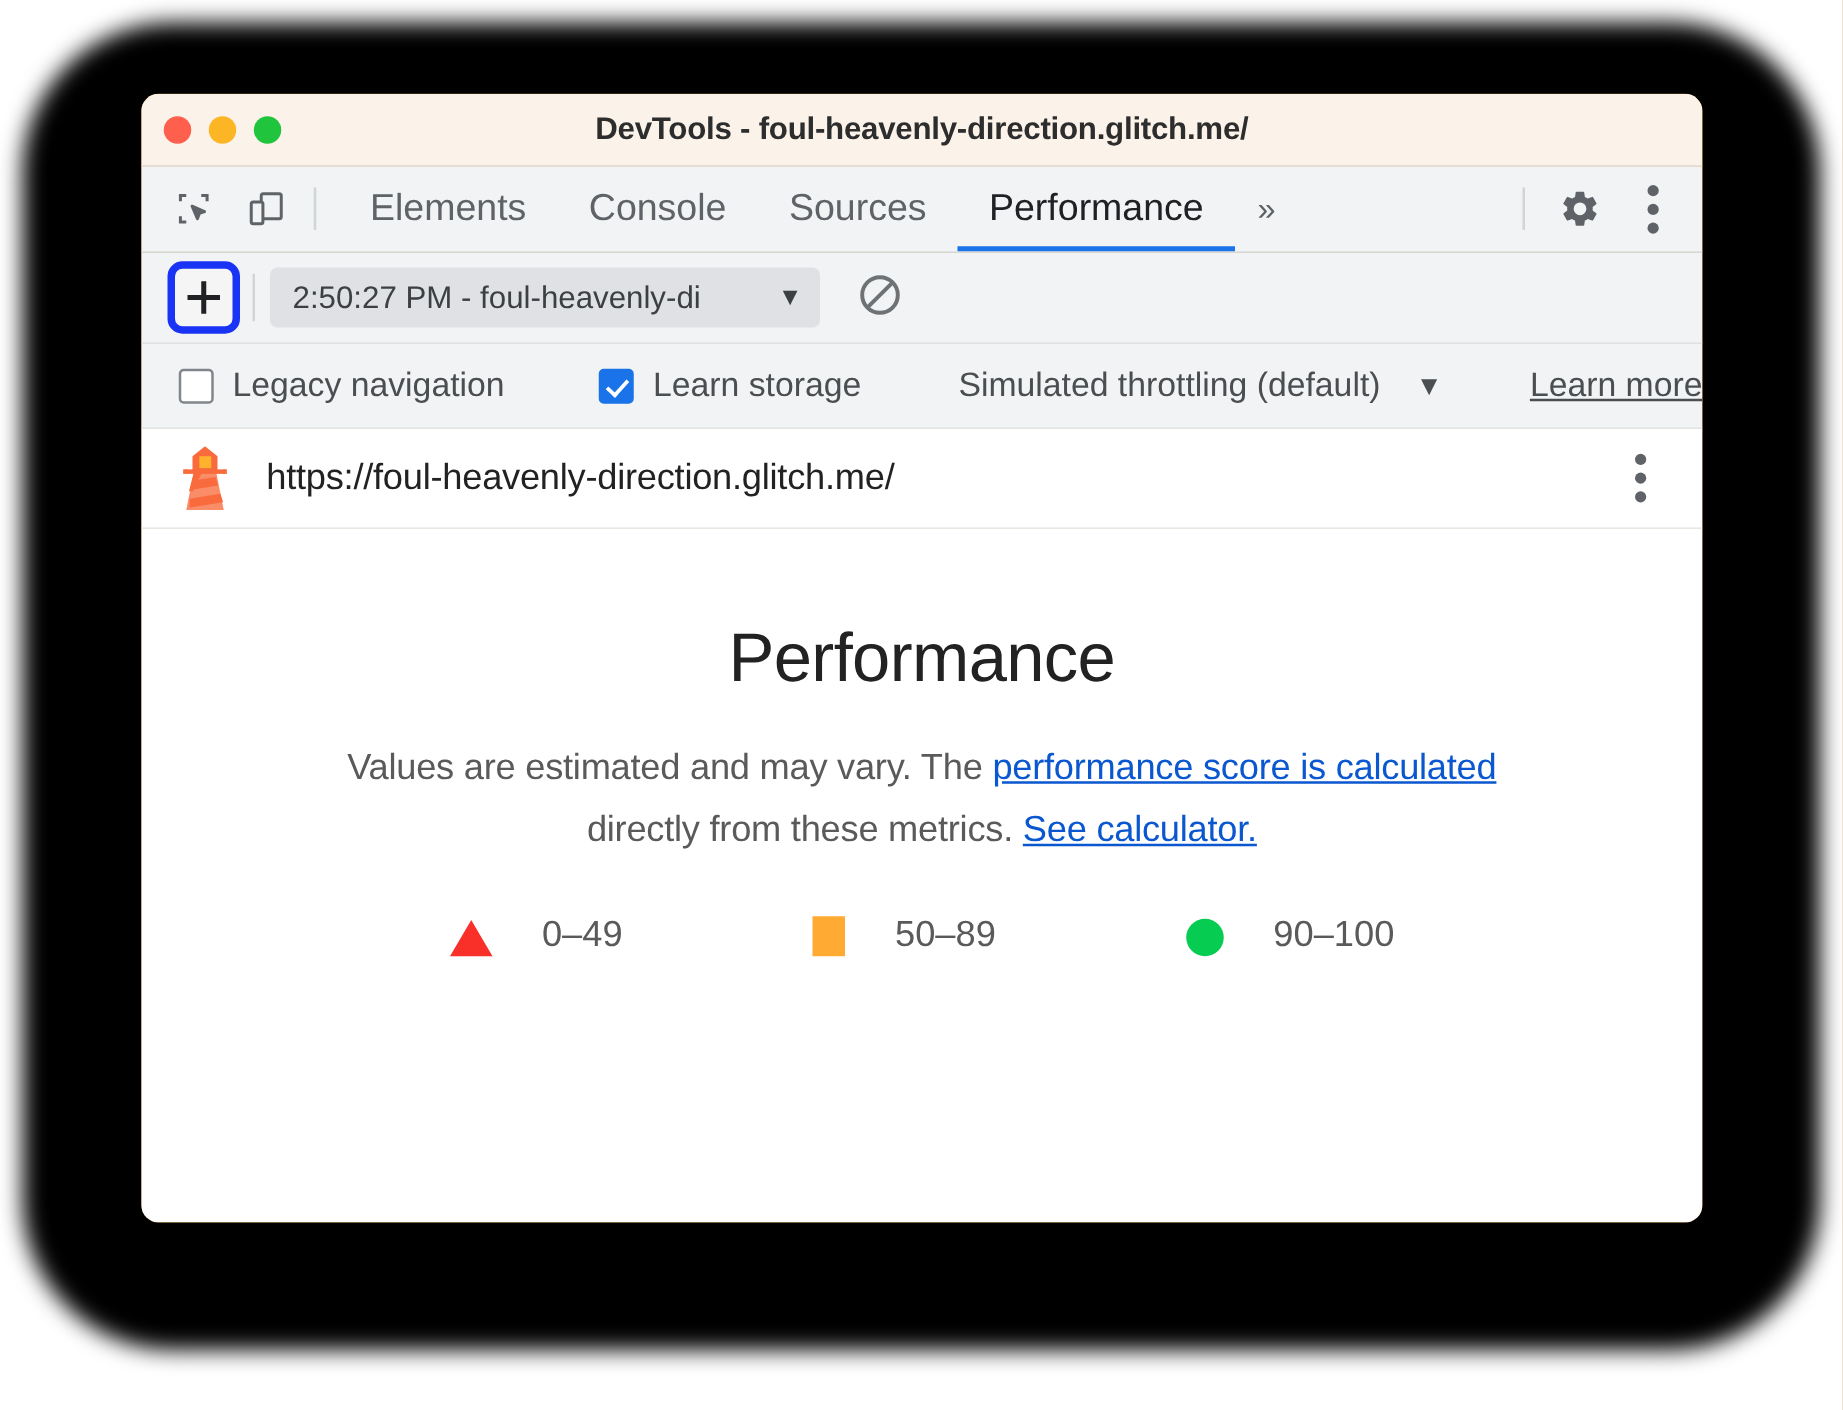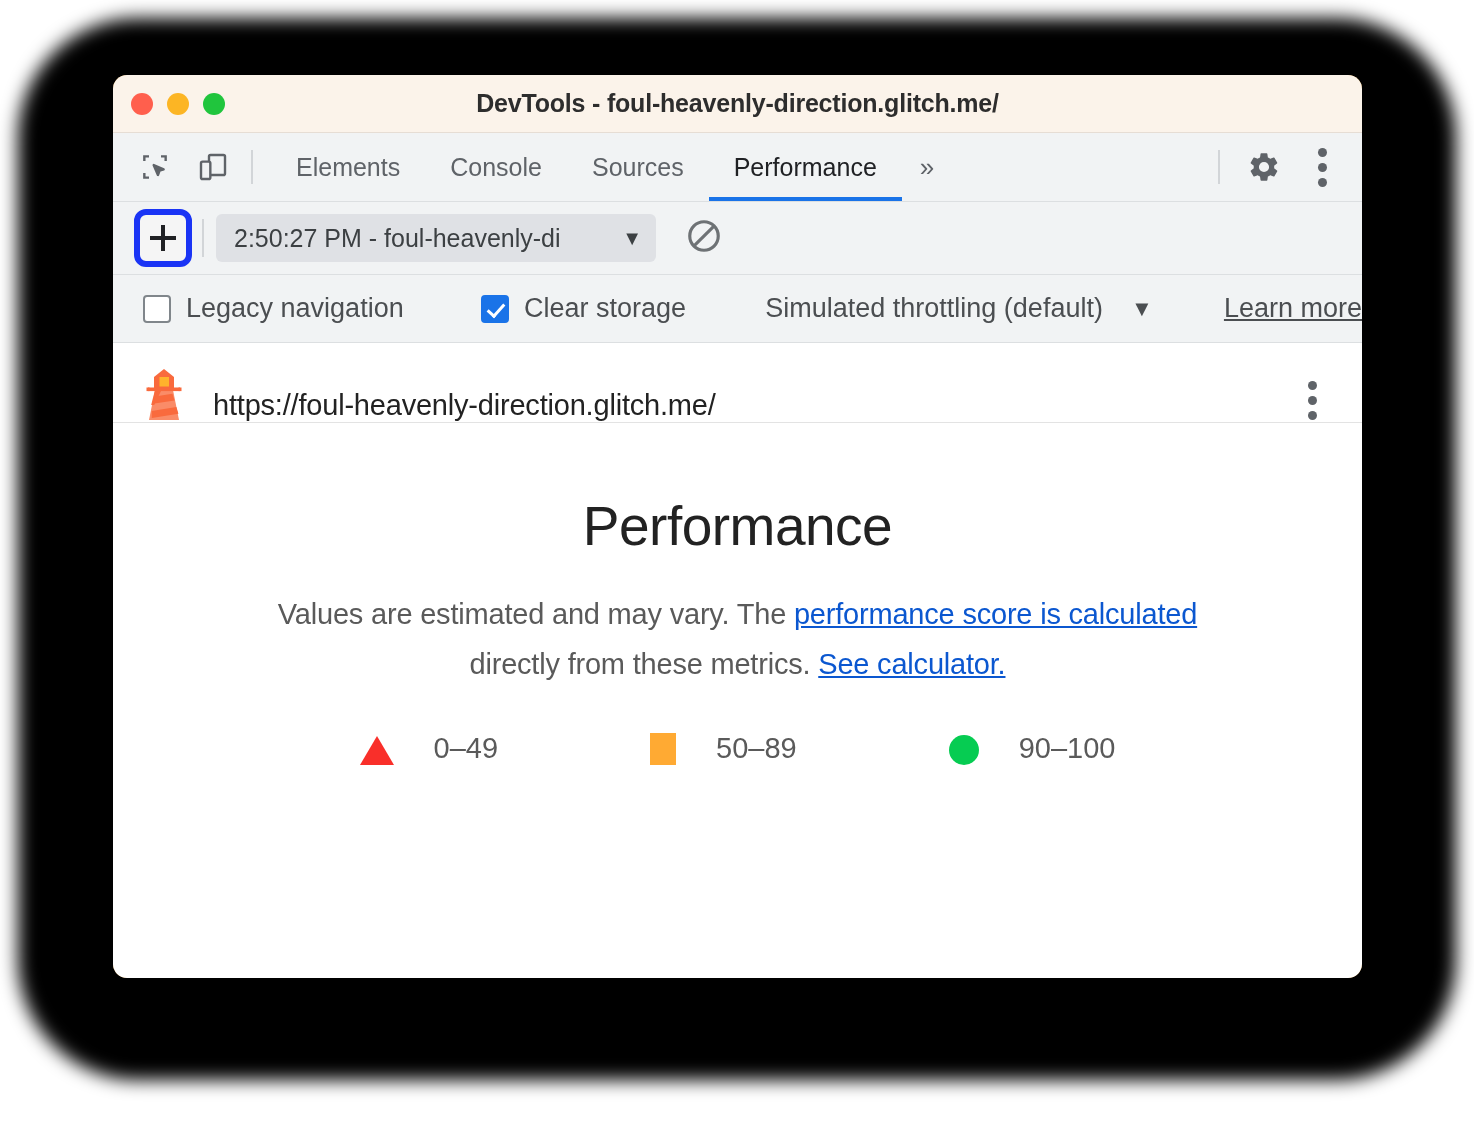--- a/index.html
+++ b/index.html
@@ -89,21 +89,21 @@
     width: 40px; height: 40px;
     display: flex; align-items: center; justify-content: center;
     color: #5f6368;
   }
   .vdiv { width: 2px; height: 34px; background: #d2d5d8; margin: 0 18px; }
   .tabs { display: flex; align-items: center; height: 100%; }
   .tab {
     height: 100%;
     display: flex; align-items: center;
     padding: 0 25px;
-    font-size: 25px;
+    font-size: 30px;
     color: #5f6368;
     position: relative;
     white-space: nowrap;
   }
   .tab.active { color: #202124; }
   .tab.active::after {
     content: "";
     position: absolute;
     left: 0; right: 0; bottom: 0;
     height: 4px;
@@ -224,21 +224,21 @@
     color: #4b4e51;
     text-decoration: underline;
   }
 
   
   .url-row {
     height: 79px;
     background: #ffffff;
     border-bottom: 1px solid #e3e3e3;
     display: flex;
-    align-items: flex-end;
+    align-items: center;
     flex: 0 0 auto;
     padding: 0 30px 0 28px;
   }
   .lh-logo { width: 46px; height: 54px; flex: 0 0 auto; }
   .url-text {
     margin-left: 26px;
     font-size: 29px;
     color: #222222;
     letter-spacing: -0.2px;
   }
@@ -382,21 +382,21 @@
       </div>
     </div>
 
     <div class="options-row">
       <label class="opt">
         <span class="cbox"></span>
         <span>Legacy navigation</span>
       </label>
       <label class="opt">
         <span class="cbox checked"></span>
-        <span>Clear storage</span>
+        <span>Learn storage</span>
       </label>
       <div class="throttle">
         <span>Simulated throttling (default)</span>
         <span class="caret">▼</span>
       </div>
       <a class="learn-more" href="#">Learn more</a>
     </div>
 
     <div class="url-row">
       <span class="lh-logo">

